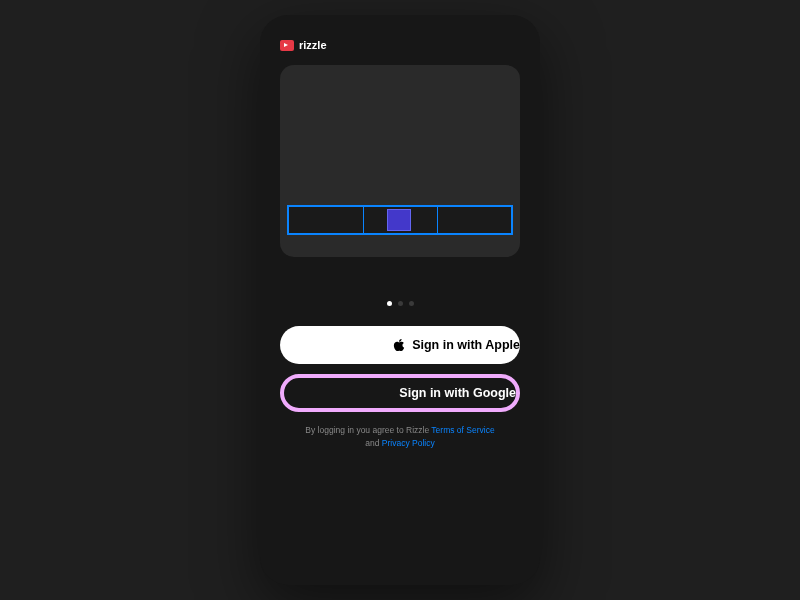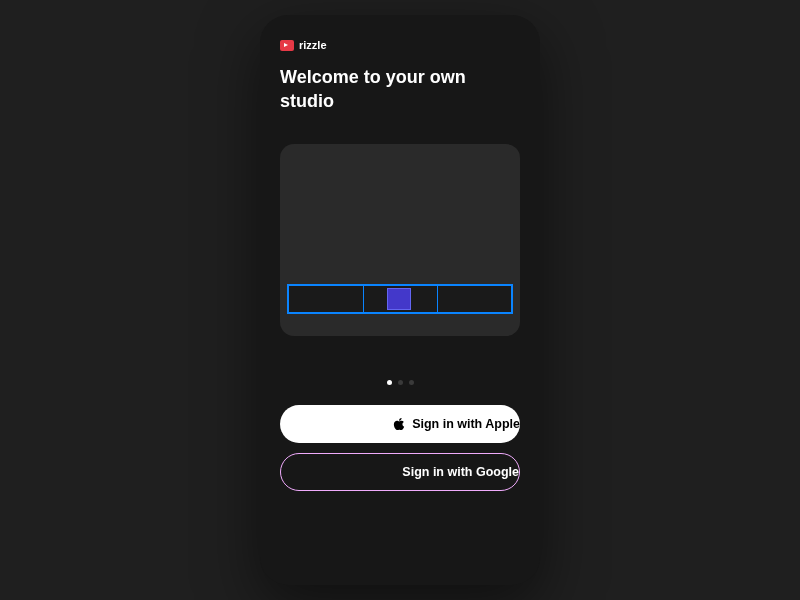--- a/index.html
+++ b/index.html
@@ -134,21 +134,21 @@
       border: none;
       margin-bottom: 10px;
     }
     .btn-apple {
       background: #fff;
       color: #000;
     }
     .btn-google {
       background: transparent;
       color: #fff;
-      border: 1px solid #f0abfc;
+      border: 4px solid #f0abfc;
     }
     .apple-icon {
       width: 12px;
       height: 14px;
       fill: #000;
     }
     .legal {
       text-align: center;
       font-size: 8.5px;
       color: #888;
@@ -163,21 +163,20 @@
 </head>
 <body>
 
 <div class="phone-frame">
 
   <div class="brand-row">
     <div class="brand-logo"></div>
     <div class="brand-name">rizzle</div>
   </div>
 
-  <div class="headline">Welcome to your own studio</div>
 
   <div class="illustration-card">
     <div class="track-wrap">
       <div class="track">
         <div class="track-divider d1"></div>
         <div class="track-divider d2"></div>
         <div class="clip"></div>
       </div>
     </div>
   </div>
@@ -192,14 +191,18 @@
     <svg class="apple-icon" viewBox="0 0 384 512">
         <path d="M318.7 268.7c-.2-36.7 16.4-64.4 50-84.8-18.8-26.9-47.2-41.7-84.7-44.6-35.5-2.8-74.3 20.7-88.5 20.7-15 0-49.4-19.7-76.4-19.7C63.3 141.2 4 184.8 4 273.5q0 39.3 14.4 81.2c12.8 36.7 59 126.7 107.2 125.2 25.2-.6 43-17.9 75.8-17.9 31.8 0 48.3 17.9 76.4 17.9 48.6-.7 90.4-82.5 102.6-119.3-65.2-30.7-61.7-90-61.7-91.9zm-56.6-164.2c27.3-32.4 24.8-61.9 24-72.5-24.1 1.4-52 16.4-67.9 34.9-17.5 19.8-27.8 44.3-25.6 71.9 26.1 2 49.9-11.4 69.5-34.3z"></path>
       </svg>
     <span>Sign in with Apple</span>
   </button>
 
   <button class="btn btn-google">
     <span>Sign in with Google</span>
   </button>
 
+  <div class="legal">
+    <span>By logging in you agree to Rizzle </span><a href="#">Terms of Service</a><br>
+    <span> and </span><a href="#">Privacy Policy</a>
+  </div>
 
 </div>
 
 </body></html>

